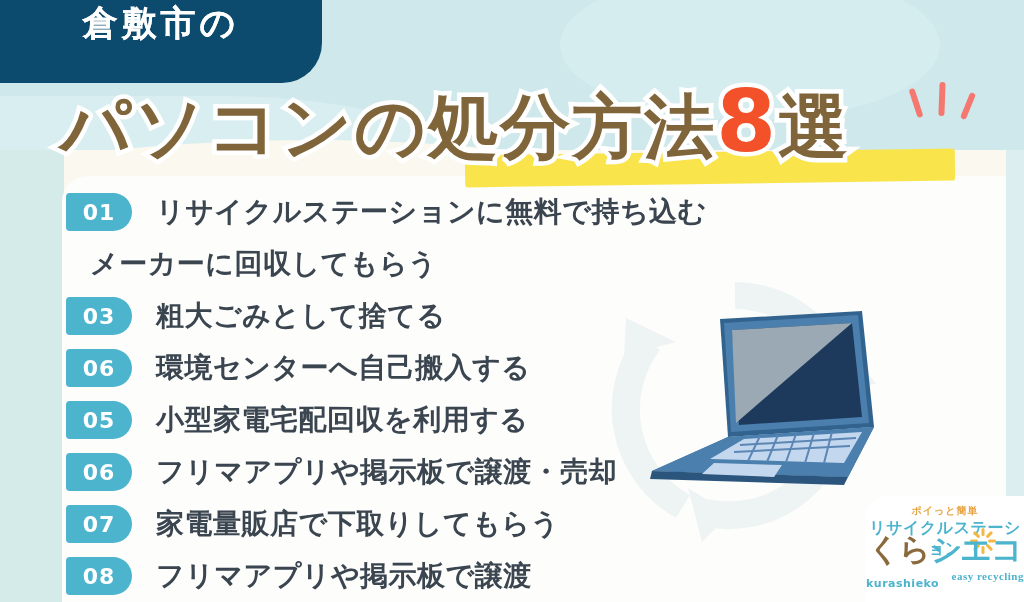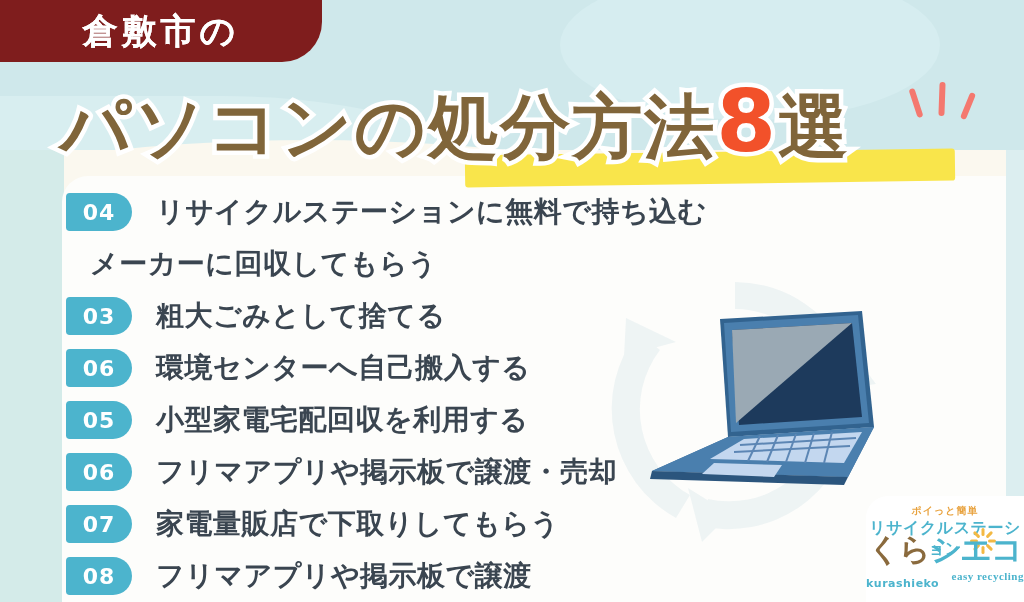--- a/index.html
+++ b/index.html
@@ -44,24 +44,24 @@
   .bg-right-mint{
     position:absolute;right:0;top:150px;width:18px;height:452px;
     background:#dceef0;
   }
   .bg-panel{
     position:absolute;left:62px;top:176px;width:944px;height:426px;
     background:#fdfdfb;border-top-left-radius:26px;
   }
   
   .banner{
-    position:absolute;left:0;top:0;width:322px;height:62px;
-    background:#7f1d1d;
+    position:absolute;left:0;top:0;width:322px;height:83px;
+    background:#0c4a6e;
     border-bottom-right-radius:40px;
-    display:flex;align-items:center;justify-content:center;
+    display:flex;align-items:flex-start;justify-content:center;
   }
   .banner-text{
     color:#ffffff;font-size:35px;font-weight:700;letter-spacing:4px;
     text-shadow:0 0 0 #fff;
     font-family:"DejaVu Sans","Liberation Sans",sans-serif;
   }
   
   .title-wrap{
     position:absolute;left:60px;top:78px;width:950px;height:100px;
   }
@@ -205,21 +205,21 @@
   <div class="title-wrap">
     <div class="title-hl"></div>
     <div class="title-text"><span>パソコンの処分方法</span><span class="num8">8</span><span>選</span></div>
     <div class="spark s1"></div>
     <div class="spark s2"></div>
     <div class="spark s3"></div>
   </div>
 
   <div class="list">
     <div class="row">
-      <div class="badge">04</div>
+      <div class="badge">01</div>
       <div class="row-text">リサイクルステーションに無料で持ち込む</div>
     </div>
     <div class="row">
       <div class="row-text">メーカーに回収してもらう</div>
     </div>
     <div class="row">
       <div class="badge">03</div>
       <div class="row-text">粗大ごみとして捨てる</div>
     </div>
     <div class="row">

